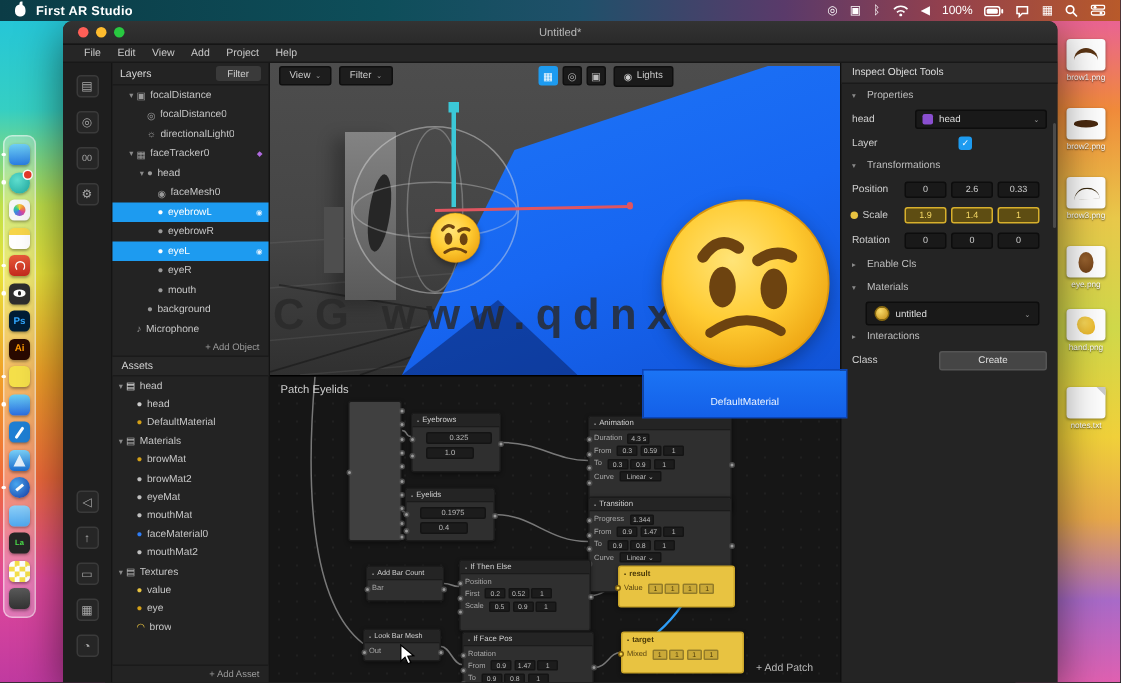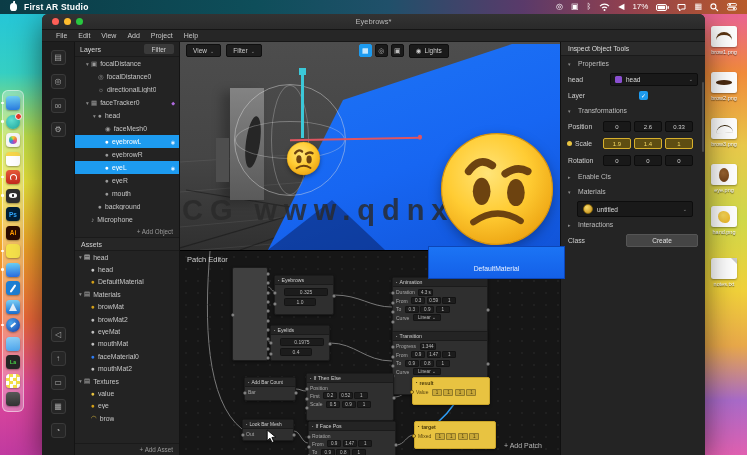--- a/index.html
+++ b/index.html
@@ -195,21 +195,21 @@
         <span class="sico">▣</span>
         <span class="sico">ᛒ</span>
         <span class="sico">
           <svg width="11" height="8" viewBox="0 0 11 8">
             <path d="M1 3.2 A6 6 0 0 1 10 3.2" fill="none" stroke="#fff" stroke-width="1.1"></path>
             <path d="M3 5.2 A3.5 3.5 0 0 1 8 5.2" fill="none" stroke="#fff" stroke-width="1.1"></path>
             <circle cx="5.5" cy="7" r="1" fill="#fff"></circle>
           </svg>
         </span>
         <span class="sico">◀</span>
-        <span class="sico">17%</span>
+        <span class="sico">100%</span>
         <span class="sico">
           <svg width="13" height="7">
             <rect x="0.5" y="0.5" width="10" height="6" rx="1.5" fill="none" stroke="#fff" stroke-width="1"></rect>
             <rect x="1.8" y="1.8" width="7.4" height="3.4" rx="1" fill="#fff"></rect>
             <rect x="11.5" y="2" width="1.4" height="3" rx="0.7" fill="#fff"></rect>
           </svg>
         </span>
         <span class="sico">
           <svg width="9" height="9">
             <path d="M1 1.5 h7 v4.5 h-3.5 L2.5 8 V6 H1 Z" fill="none" stroke="#fff" stroke-width="1"></path>
@@ -300,21 +300,21 @@
         <div class="ficon"></div>
         <div class="flabel">notes.txt</div>
       </div>
     </div>
 
   <div class="window">
     <div class="titlebar">
       <span class="tl red"></span>
       <span class="tl yel"></span>
       <span class="tl grn"></span>
-      <span class="wtitle">Eyebrows*</span>
+      <span class="wtitle">Untitled*</span>
     </div>
     <div class="menurow" id="menuRow">
         <span>File</span>
         <span>Edit</span>
         <span>View</span>
         <span>Add</span>
         <span>Project</span>
         <span>Help</span>
       </div>
 
@@ -555,21 +555,21 @@
               <div class="ibtn">▣</div>
             </div>
             <div class="pillbtn">
               <span>◉</span>
               <span>Lights</span>
             </div>
           </div>
         </div>
 
         <div class="patch">
-          <div class="patchtitle">Patch Editor</div>
+          <div class="patchtitle">Patch Eyelids</div>
           <svg class="wires" width="380" height="207">
             <g fill="none" stroke="#787878" stroke-width="1">
               <path d="M88 36 C 92 36 90 40 94 40"></path>
               <path d="M88 90 C 92 90 88 92 90 92"></path>
               <path d="M154 44 C 180 44 190 56 212 56"></path>
               <path d="M150 92 C 175 92 185 110 212 110"></path>
               <path d="M116 138 C 121 138 121 140 126 140"></path>
               <path d="M114 180 C 120 180 122 192 128 192"></path>
               <path d="M214 146 C 223 146 224 140 232 140"></path>
               <path d="M216 194 C 225 194 226 184 234 184"></path>

